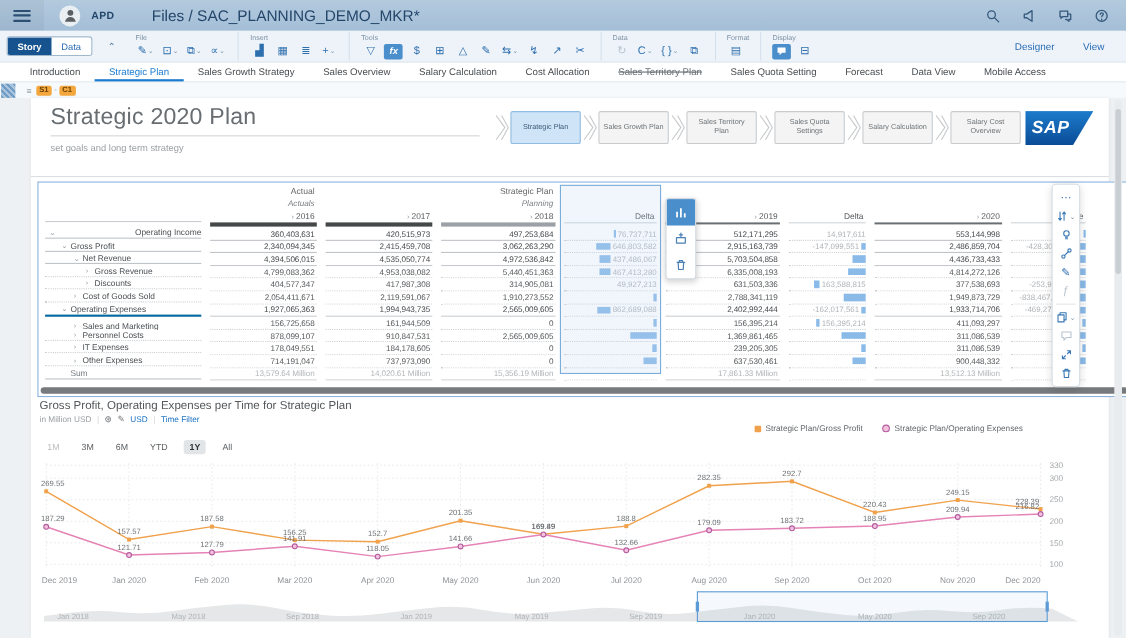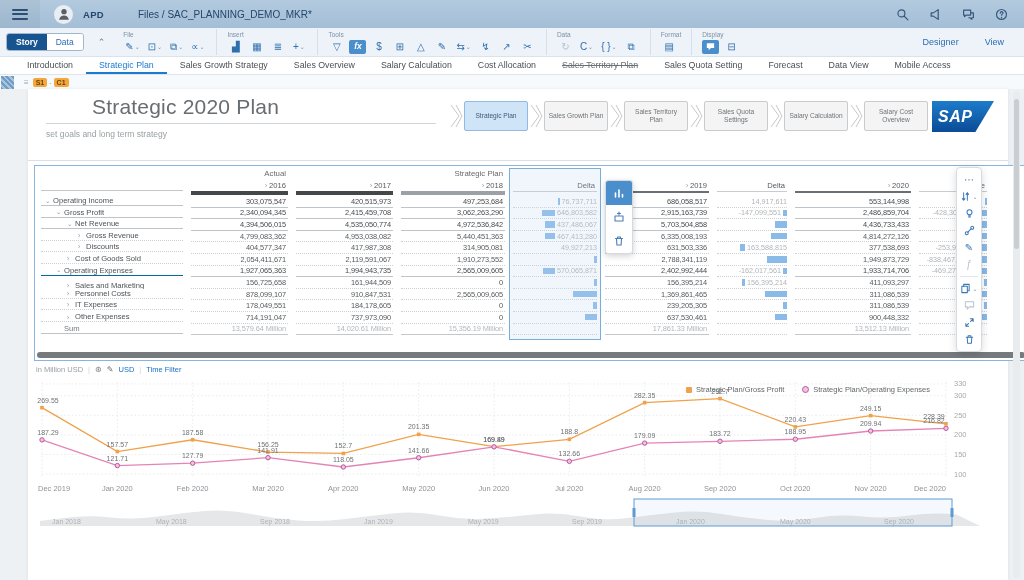--- a/index.html
+++ b/index.html
@@ -8,21 +8,21 @@
   #app { position:relative; width:1024px; height:580px; }
 
   
   .shell { position:absolute; left:0; top:0; width:1024px; height:28px;
     background:linear-gradient(#b3cade,#a3bed7); display:flex; align-items:center; color:#24466a; }
   .burger { width:40px; height:28px; display:flex; flex-direction:column; justify-content:center; gap:2.5px; padding:0 12px; background:rgba(0,0,0,0.04); cursor:pointer; }
   .burger i { display:block; height:2px; background:#2c4f74; border-radius:1px; }
   .avatar { width:19px; height:19px; border-radius:50%; background:#e9eef2; margin:0 10px 0 14px; display:flex; align-items:center; justify-content:center; overflow:hidden; color:#5a5f64; }
   .avatar svg { width:14px; height:14px; }
   .shell-product { font-size:9.5px; font-weight:bold; margin-right:34px; letter-spacing:.3px; }
-  .shell-crumb { font-size:10px; }
+  .shell-crumb { font-size:14px; }
   .shell-right { margin-left:auto; display:flex; gap:20px; padding-right:16px; }
   .shell-right .sic { width:13px; height:13px; color:#35587c; cursor:pointer; }
   .shell-right svg { width:13px; height:13px; display:block; }
 
   
   .toolbar { position:absolute; left:0; top:28px; width:1024px; height:29px; background:#edf3f9;
     border-bottom:1px solid #d9e3ec; display:flex; align-items:center; }
   .mode-switch { display:flex; margin-left:6px; border:1px solid #9fb8cd; border-radius:3px; overflow:hidden; }
   .mode-switch .mtab { font-size:8.5px; padding:3px 9px; cursor:pointer; }
   .mode-switch .mtab.on { background:#17548f; color:#fff; font-weight:bold; }
@@ -55,21 +55,21 @@
     background:repeating-linear-gradient(45deg,#6f9cc4 0 2px,#a9c4dc 2px 4px); }
   .lines-ic { color:#9aa5ae; font-size:8px; margin:0 4px 0 10px; }
   .badge { background:#f3a73c; color:#6b4206; font-size:7px; font-weight:bold; padding:1px 3px; border-radius:2px; cursor:pointer; }
   .badge-dash { color:#9aa5ae; font-size:7px; margin:0 2px; }
 
   
   .canvas { position:absolute; left:0; top:89px; width:1024px; height:491px; }
   .pagew { position:absolute; left:28px; top:0; width:980px; height:491px; background:#fff; box-shadow:0 0 3px rgba(0,0,0,.08); }
 
   .page-head { position:relative; height:72px; border-bottom:1px solid #dcdfe2; }
-  .page-title { position:absolute; left:18px; top:6px; font-size:21px; font-weight:300; color:#686d71; letter-spacing:.2px;margin-left:46px; }
+  .page-title { position:absolute; left:18px; top:6px; font-size:21px; font-weight:300; color:#686d71; letter-spacing:.2px; }
   .title-rule { position:absolute; left:18px; top:34px; width:390px; border-bottom:1px solid #d2d5d8; }
   .page-sub { position:absolute; left:18px; top:40px; font-size:8.5px; color:#9aa0a4; }
 
   .flow { position:absolute; left:420px; top:12px; display:flex; align-items:center; }
   .flow .chev { width:14px; height:30px; color:#c6c9cc; margin:0 1px; }
   .flow .step { width:64px; height:30px; background:#f4f4f4; border:1px solid #c9cccf; border-radius:2px;
     display:flex; align-items:center; justify-content:center; text-align:center;
     font-size:6.6px; color:#6f7478; line-height:1.15; padding:1px 3px; cursor:pointer; }
   .flow .step.active { background:#cfe4f7; border-color:#90bbe2; color:#3c5a77; }
 
@@ -399,20 +399,39 @@
               <div class="u">
                 <span class="hdr-group">Strategic Plan</span>
               </div>
             </div>
     <div class="cell"></div>
             <div class="cell"></div>
             <div class="cell"></div>
             <div class="cell"></div>
             <div class="cell"></div>
           </div>
+          <div class="trow hB">
+    <div class="cell"></div>
+    <div class="cell">
+              <div class="u">
+                <span class="hdr-sub">Actuals</span>
+              </div>
+            </div>
+    <div class="cell"></div>
+    <div class="cell">
+              <div class="u">
+                <span class="hdr-sub">Planning</span>
+              </div>
+            </div>
+    <div class="cell"></div>
+            <div class="cell"></div>
+            <div class="cell"></div>
+            <div class="cell"></div>
+            <div class="cell"></div>
+          </div>
           <div class="trow hC">
             <div class="cell">
               <div class="u" style="border-bottom:1px solid #c2c7cb"></div>
             </div>
             <div class="cell">
               <div class="u">
                 <span class="hdr-year"><span class="yc">›</span>2016</span>
               </div>
             </div>
             <div class="cell">
@@ -489,49 +508,49 @@
               </div>
             </div>
             <div class="cell">
               <div class="bar-u b-line">
                 <i></i>
               </div>
             </div>
           </div>
           <div class="trow drow g">
       <div class="cell">
-              <div class="labcell" style="padding-left:4px; border-bottom:1px solid #bfc4c8; margin:0 4px;">
+              <div class="labcell" style="padding-left:4px; border-bottom:1px solid #bfc4c8; margin:0 4px;justify-content:space-between;">
         <span class="car">⌄</span>
         <span style="">Operating Income</span>
               </div>
             </div>
             <div class="cell">
               <div class="u">
-                <span class="num">303,075,547</span>
+                <span class="num">360,403,631</span>
               </div>
             </div>
             <div class="cell">
               <div class="u">
                 <span class="num">420,515,973</span>
               </div>
             </div>
             <div class="cell">
               <div class="u">
                 <span class="num">497,253,684</span>
               </div>
             </div>
             <div class="cell">
               <div class="dval" style="border-bottom:1px dotted #cdd1d4">
                 <i class="dbar" style="width:2px"></i>
                 <span class="dnum">76,737,711</span>
               </div>
             </div>
             <div class="cell">
               <div class="u">
-                <span class="num">686,058,517</span>
+                <span class="num">512,171,295</span>
               </div>
             </div>
             <div class="cell">
               <div class="dval" style="border-bottom:1px dotted #cdd1d4">
                 <span class="dnum">14,917,611</span>
               </div>
             </div>
             <div class="cell">
               <div class="u">
                 <span class="num">553,144,998</span>
@@ -786,21 +805,21 @@
             </div>
             <div class="cell">
               <div class="dval" style="border-bottom:1px dotted #cdd1d4">
                 <span class="dnum">-838,467,390</span>
                 <i class="dbar" style="width:16px"></i>
               </div>
             </div>
           </div>
           <div class="trow drow g">
       <div class="cell">
-              <div class="labcell" style="padding-left:15px; border-bottom:1px solid #0369a1; margin:0 4px;">
+              <div class="labcell" style="padding-left:15px; border-bottom:3px solid #0369a1; margin:0 4px;">
         <span class="car">⌄</span>
         <span style="">Operating Expenses</span>
               </div>
             </div>
             <div class="cell">
               <div class="u">
                 <span class="num">1,927,065,363</span>
               </div>
             </div>
             <div class="cell">
@@ -809,21 +828,21 @@
               </div>
             </div>
             <div class="cell">
               <div class="u">
                 <span class="num">2,565,009,605</span>
               </div>
             </div>
             <div class="cell">
               <div class="dval" style="border-bottom:1px dotted #cdd1d4">
                 <i class="dbar" style="width:12px"></i>
-                <span class="dnum">570,065,871</span>
+                <span class="dnum">862,689,088</span>
               </div>
             </div>
             <div class="cell">
               <div class="u">
                 <span class="num">2,402,992,444</span>
               </div>
             </div>
             <div class="cell">
               <div class="dval" style="border-bottom:1px dotted #cdd1d4">
                 <span class="dnum">-162,017,561</span>
@@ -1094,38 +1113,47 @@
             <div class="pit">
               <svg class="lineicon" viewBox="0 0 12 12">
                 <path d="M2.5 3.5h7M4.5 3.5V2h3v1.5M3.5 3.5l.4 6.5h4.2l.4-6.5"></path>
               </svg>
             </div>
           </div>
           <div class="tbl-hscroll"></div>
         </section>
 
       <section class="chart-widget">
+        <div class="cw-title">Gross Profit, Operating Expenses per Time for Strategic Plan</div>
         <div class="cw-meta" id="chartMeta">
             <span>in Million USD</span>
    <span class="sep">|</span>
             <span class="mic">⊛</span>
             <span class="mic">✎</span>
             <span><a>USD</a></span>
    <span class="sep">|</span>
    <span><a>Time Filter</a></span>
           </div>
         <div class="cw-legend" id="chartLegend">
   <span class="li">
     <span class="mk" style="background:#f0a14b;border-radius:1px;width:6px;height:6px;"></span>
     <span>Strategic Plan/Gross Profit</span>
   </span>
   <span class="li">
     <span class="mk" style="background:#f3c3de;border:1.5px solid #b45a9f;"></span>
     <span>Strategic Plan/Operating Expenses</span>
   </span>
+          </div>
+        <div class="time-row" id="timeRow">
+            <span class="tbn muted">1M</span>
+            <span class="tbn">3M</span>
+            <span class="tbn">6M</span>
+            <span class="tbn">YTD</span>
+            <span class="tbn active">1Y</span>
+            <span class="tbn">All</span>
           </div>
         <svg id="mainChart" width="960" height="120" viewBox="0 0 960 120" style="display:block; margin-top:2px;">
             <line x1="8" y1="6" x2="8" y2="102" stroke="#e0e3e5" stroke-width="0.7" stroke-dasharray="1.5,2.2"></line>
             <line x1="83.33333333333333" y1="6" x2="83.33333333333333" y2="102" stroke="#e0e3e5" stroke-width="0.7" stroke-dasharray="1.5,2.2"></line>
             <line x1="158.66666666666666" y1="6" x2="158.66666666666666" y2="102" stroke="#e0e3e5" stroke-width="0.7" stroke-dasharray="1.5,2.2"></line>
             <line x1="234" y1="6" x2="234" y2="102" stroke="#e0e3e5" stroke-width="0.7" stroke-dasharray="1.5,2.2"></line>
             <line x1="309.3333333333333" y1="6" x2="309.3333333333333" y2="102" stroke="#e0e3e5" stroke-width="0.7" stroke-dasharray="1.5,2.2"></line>
             <line x1="384.6666666666667" y1="6" x2="384.6666666666667" y2="102" stroke="#e0e3e5" stroke-width="0.7" stroke-dasharray="1.5,2.2"></line>
             <line x1="460" y1="6" x2="460" y2="102" stroke="#e0e3e5" stroke-width="0.7" stroke-dasharray="1.5,2.2"></line>
             <line x1="535.3333333333334" y1="6" x2="535.3333333333334" y2="102" stroke="#e0e3e5" stroke-width="0.7" stroke-dasharray="1.5,2.2"></line>

